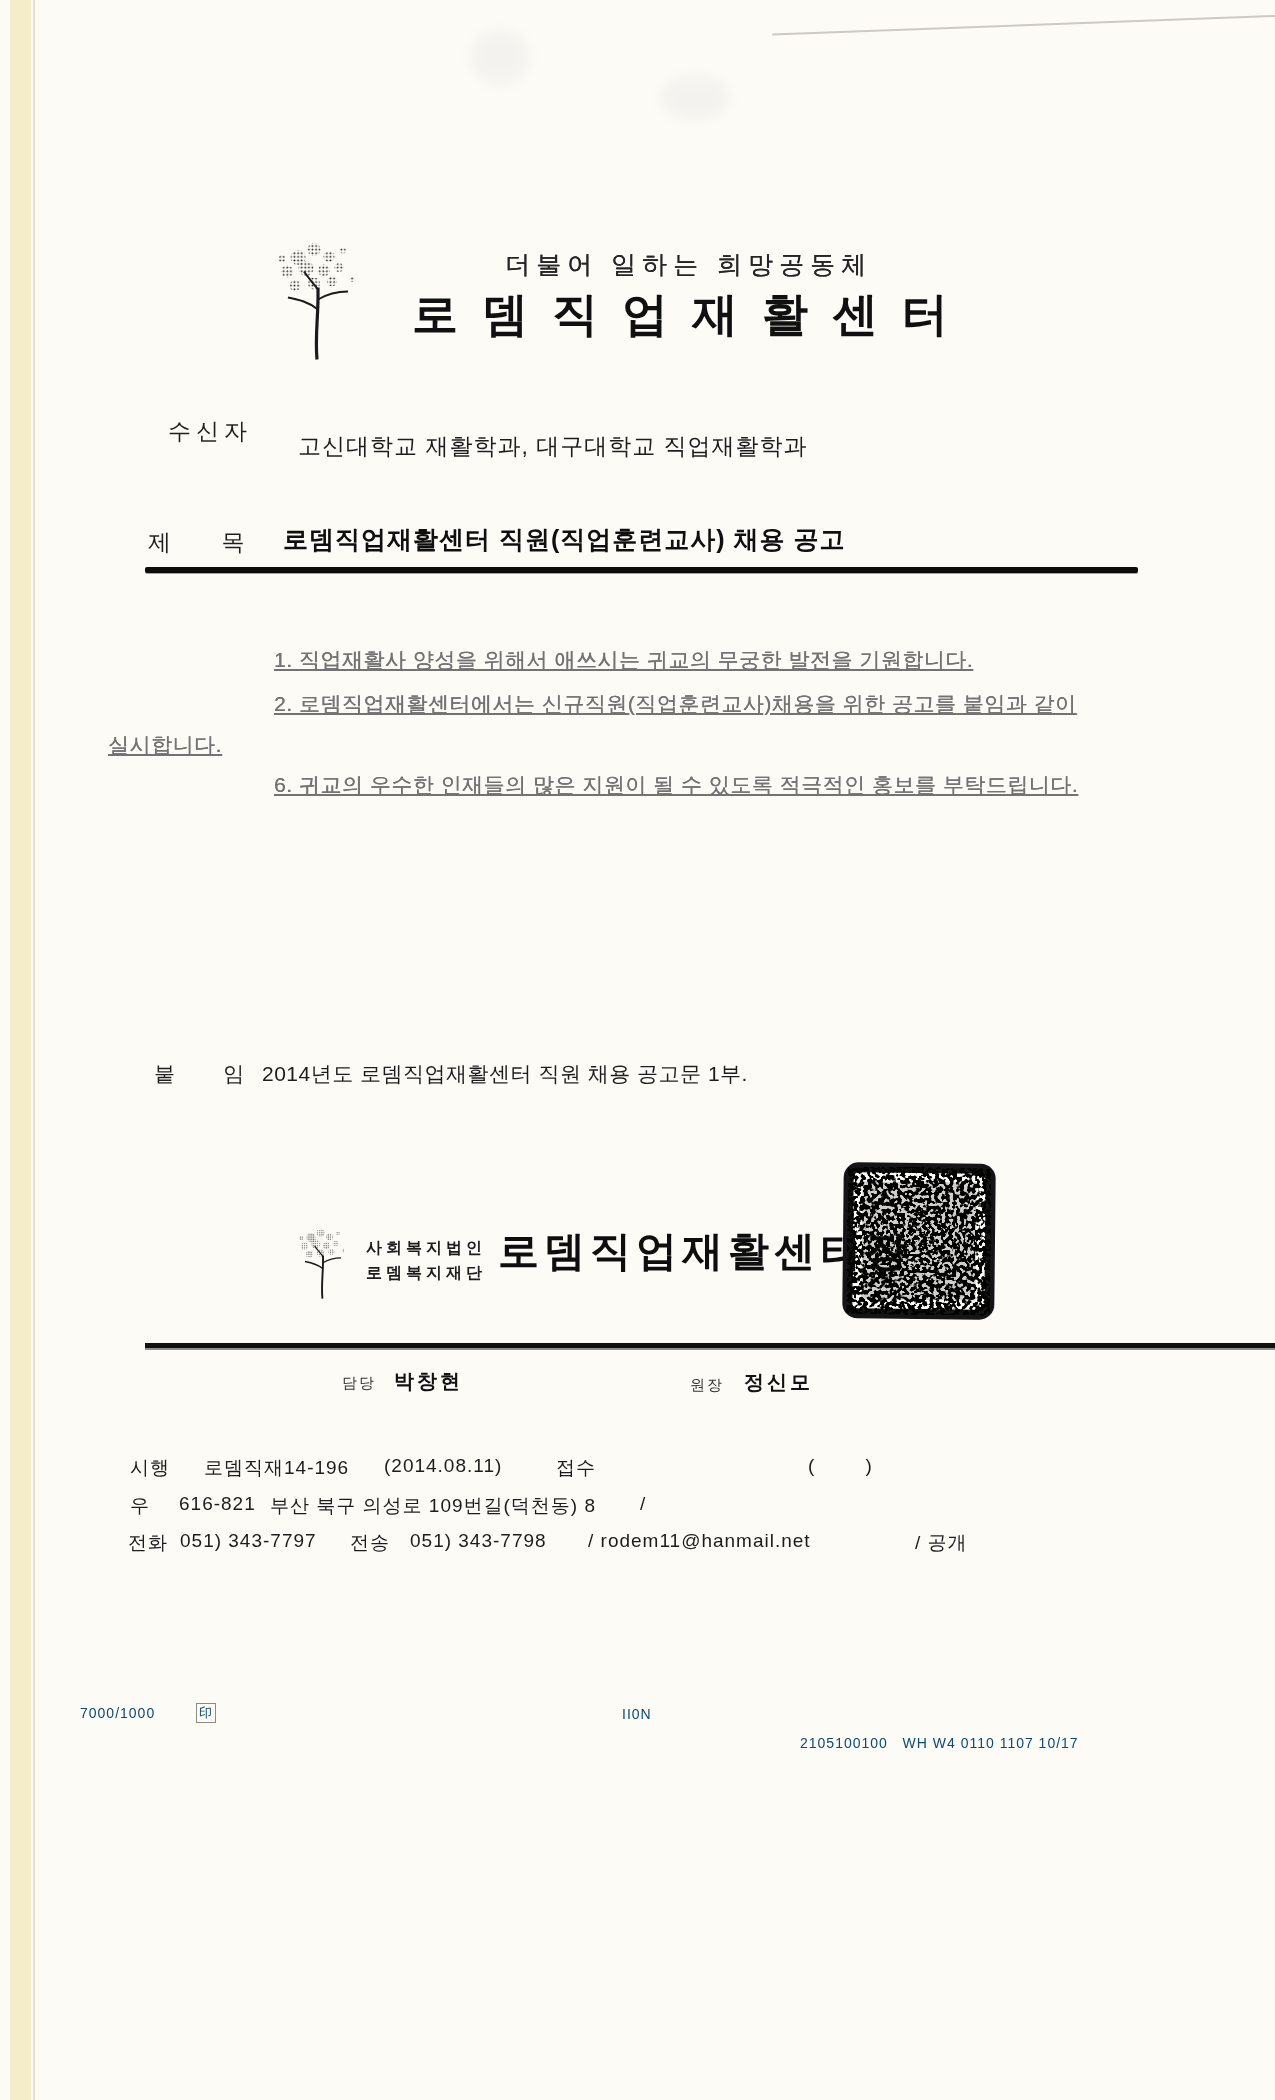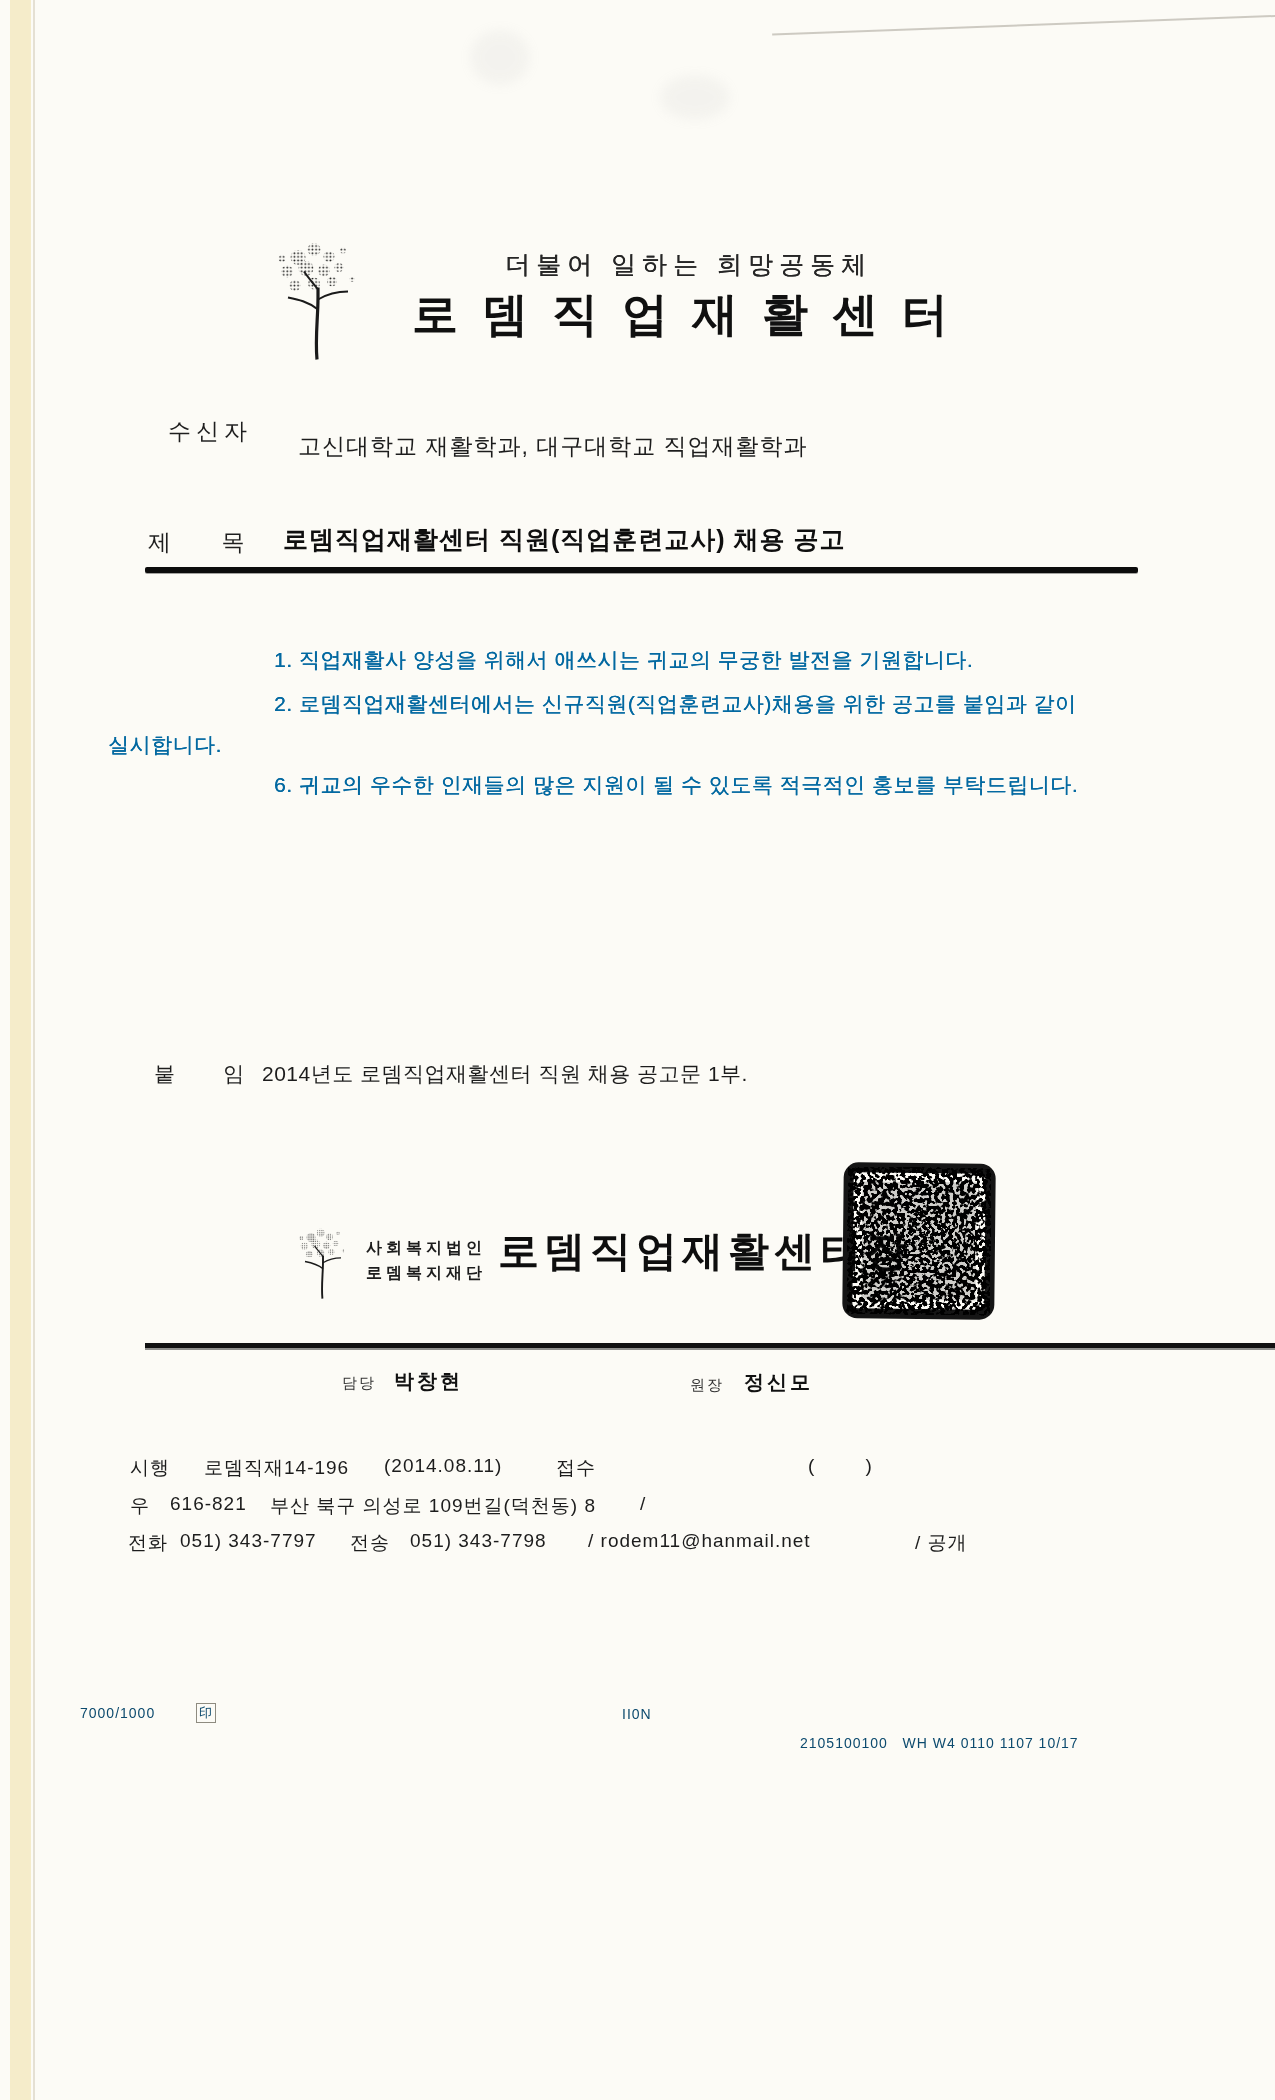--- a/index.html
+++ b/index.html
@@ -28,21 +28,21 @@
   
   .kv-label{font-size:23px;letter-spacing:5px;color:#1e1e1e;}
   .recipient-label{left:152px;top:416px;margin-left:16px;}
   .recipient-value{left:298px;top:431px;font-size:23px;letter-spacing:1px;}
   .subject-label{left:148px;top:527px;}
   .subject-value{left:283px;top:523px;font-size:25px;font-weight:700;letter-spacing:1px;color:#0f0f0f;}
   .rule-subject{left:145px;top:567px;width:993px;height:6px;background:#0c0c0c;border-radius:2px;
     box-shadow:0 1px 0 rgba(0,0,0,.35);}
 
   
-  .body-line{font-size:21px;letter-spacing:.5px;color:#0369a1;text-shadow:.3px 0 0 currentColor;}
+  .body-line{font-size:21px;letter-spacing:.5px;color:#737373;text-shadow:.3px 0 0 currentColor;text-decoration:underline;}
   .body-p1{left:274px;top:646px;}
   .body-p2{left:274px;top:690px;}
   .body-p3{left:108px;top:731px;}
   .body-p4{left:274px;top:771px;}
 
   
   .attach-label{left:154px;top:1060px;font-size:21px;}
   .attach-value{left:262px;top:1060px;font-size:21px;letter-spacing:.5px;}
 
   
@@ -63,21 +63,21 @@
   .director-name{left:744px;top:1369px;}
 
   
   .ft{font-size:19px;letter-spacing:1px;color:#1c1c1c;}
   .f-r1-label{left:130px;top:1455px;}
   .f-r1-doc{left:204px;top:1455px;}
   .f-r1-date{left:384px;top:1455px;}
   .f-r1-receipt{left:556px;top:1455px;}
   .f-r1-blank{left:808px;top:1455px;}
   .f-r2-label{left:130px;top:1493px;}
-  .f-r2-zip{left:170px;top:1493px;text-align:right;}
+  .f-r2-zip{left:179px;top:1493px;text-align:right;}
   .f-r2-addr{left:270px;top:1493px;}
   .f-r2-slash{left:640px;top:1493px;}
   .f-r3-phlabel{left:128px;top:1530px;}
   .f-r3-phone{left:180px;top:1530px;}
   .f-r3-fxlabel{left:350px;top:1530px;}
   .f-r3-fax{left:410px;top:1530px;}
   .f-r3-email{left:588px;top:1530px;}
   .f-r3-open{left:915px;top:1530px;}
 
   

